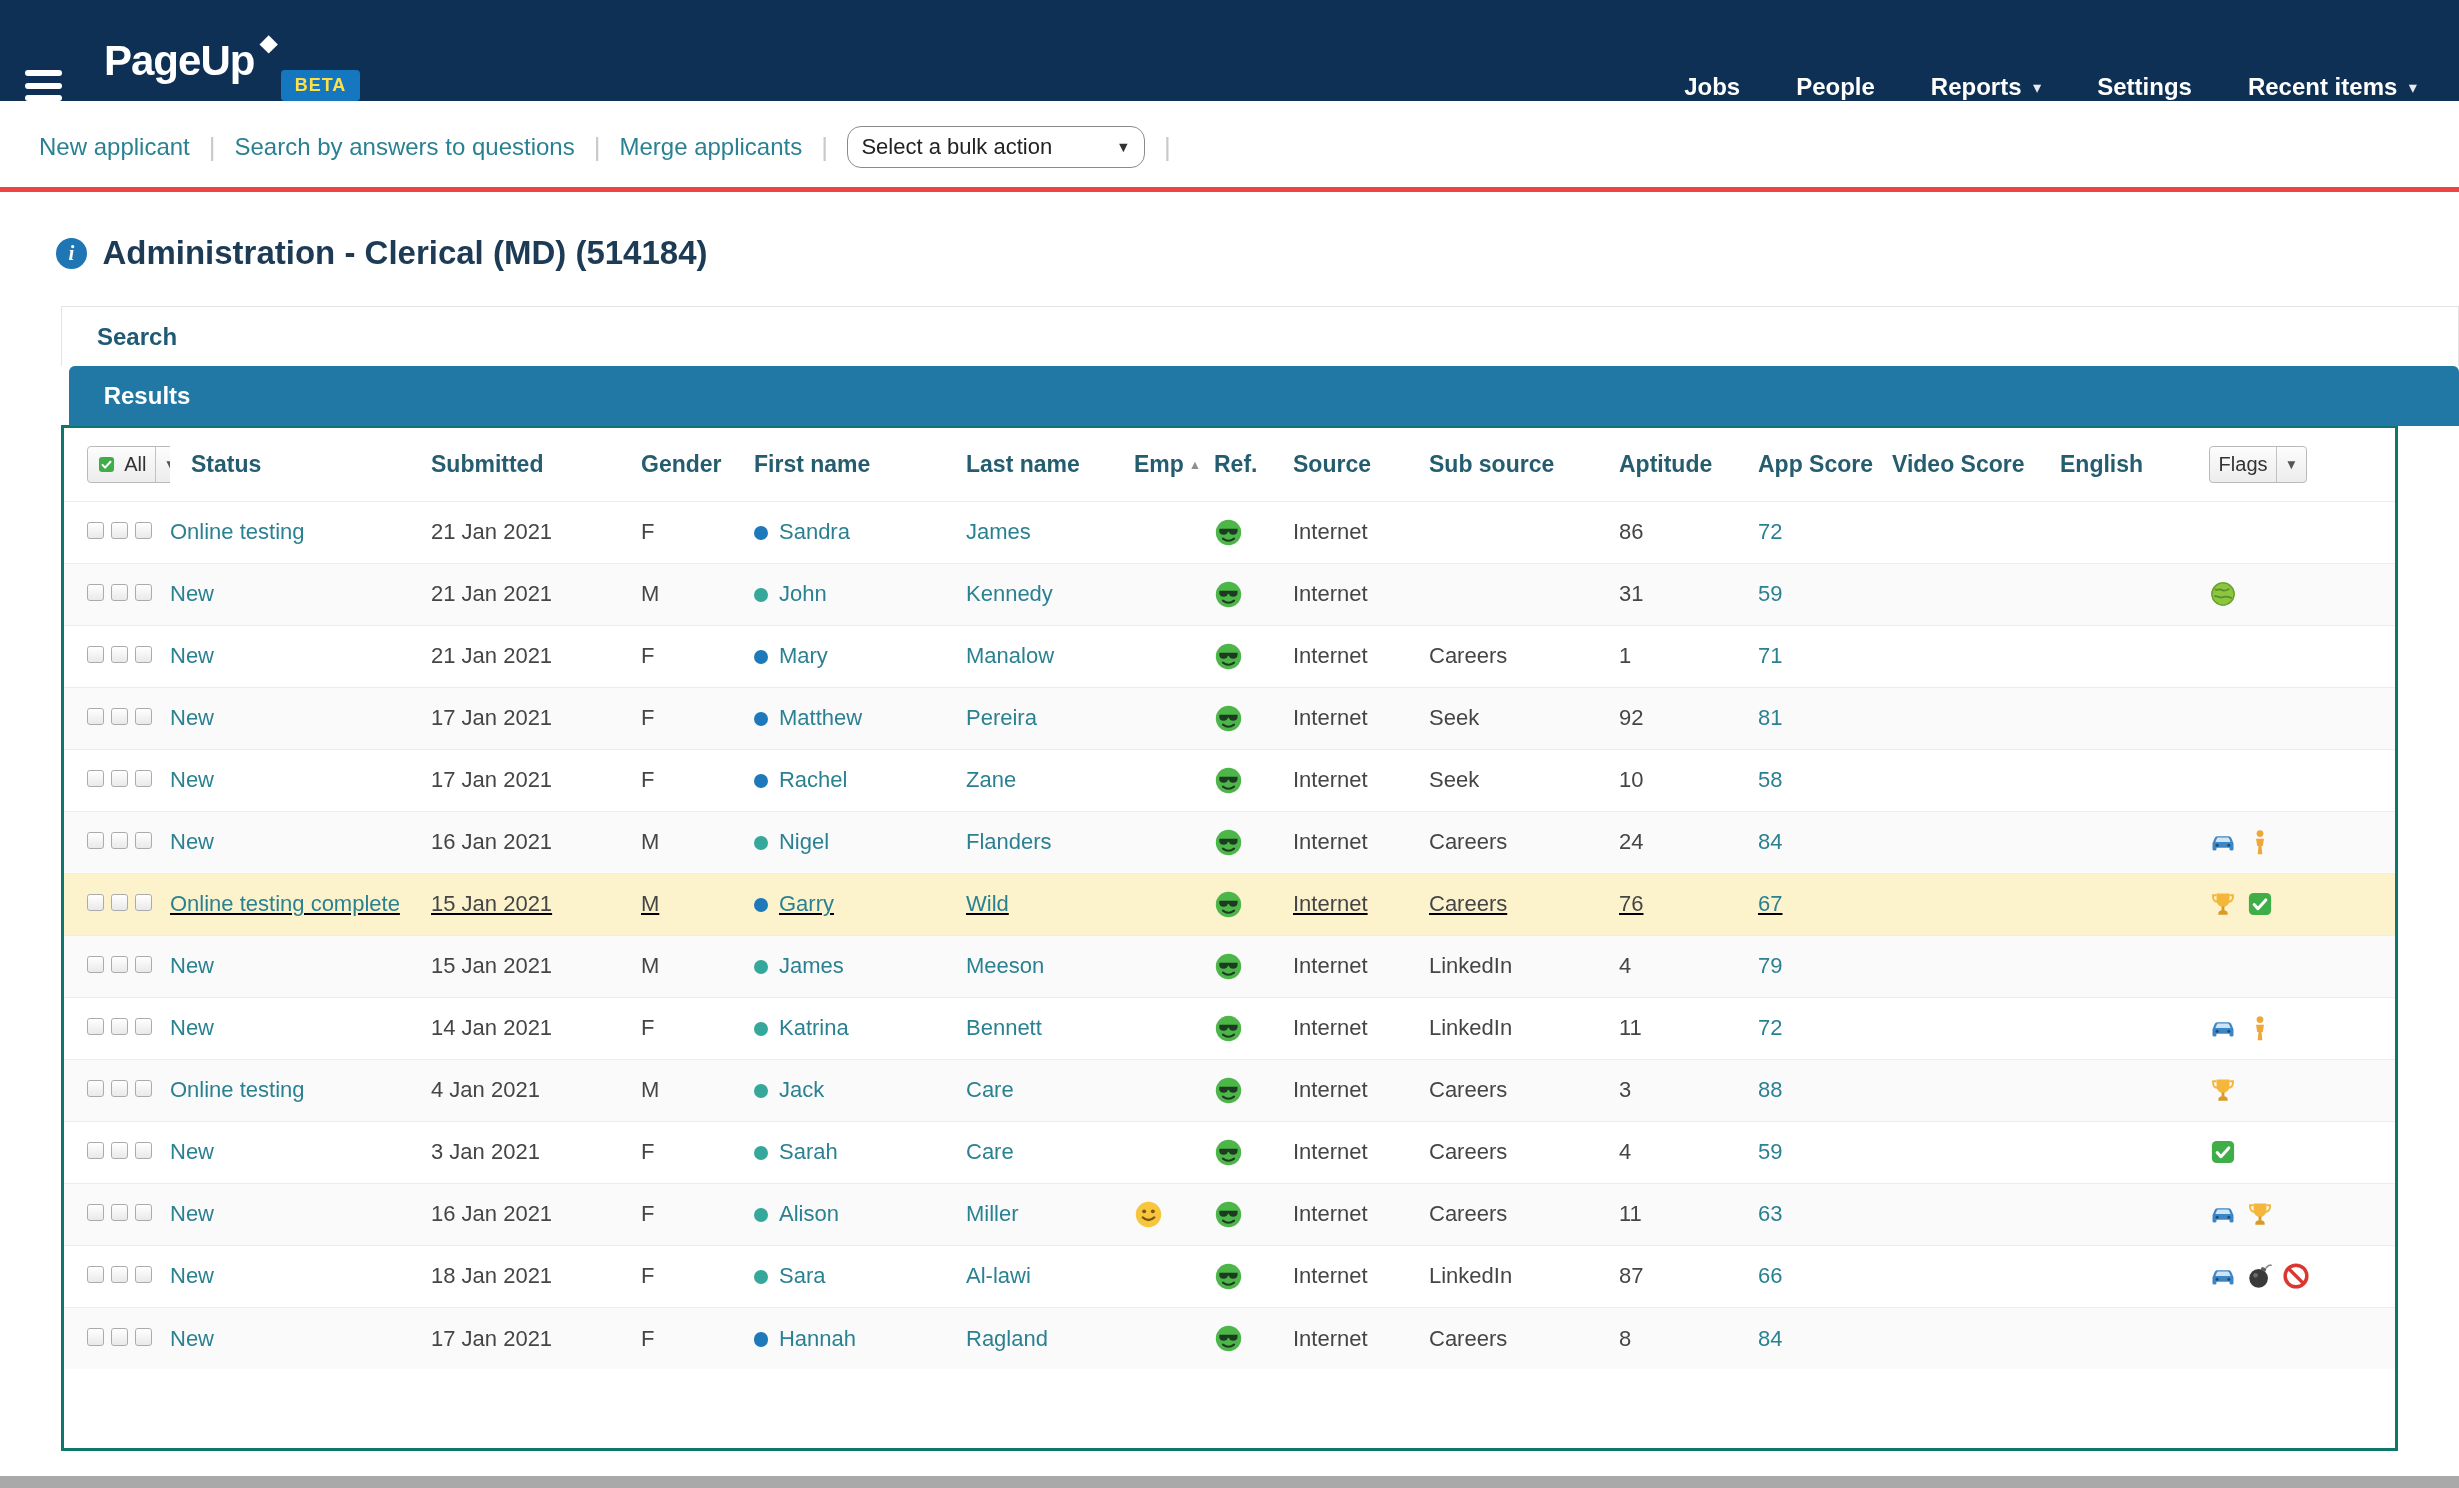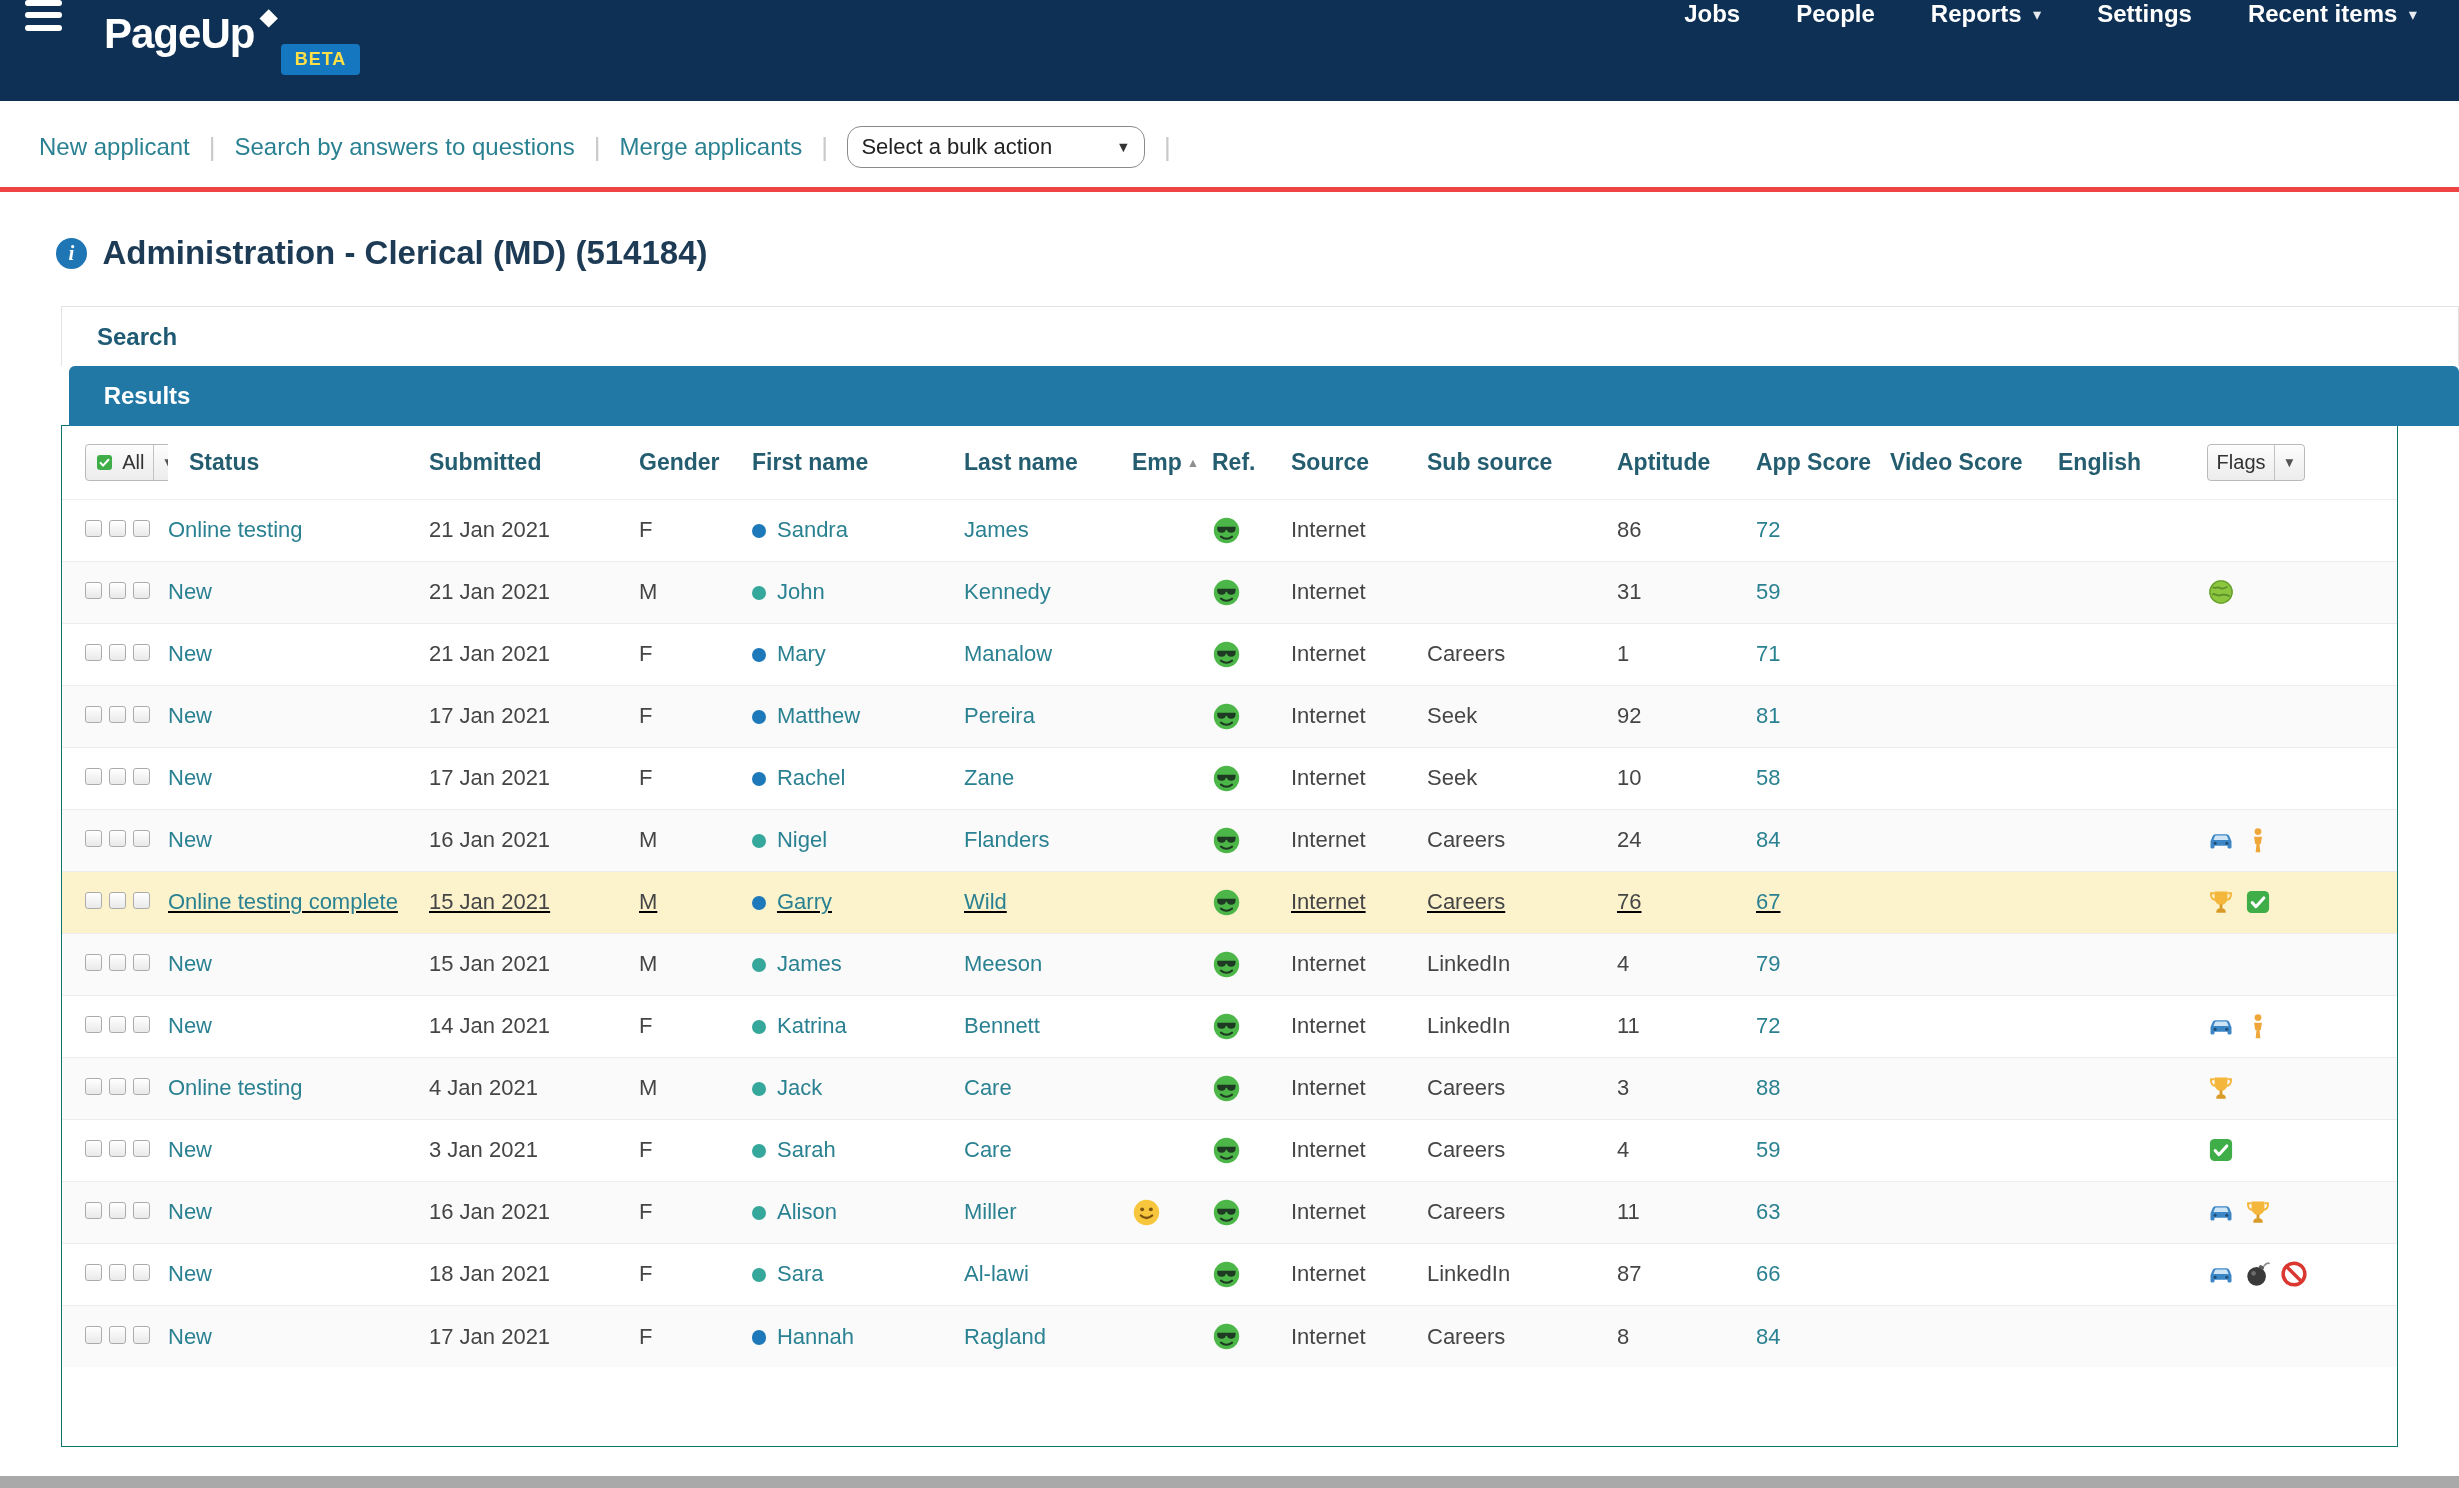--- a/index.html
+++ b/index.html
@@ -9,21 +9,21 @@
     background: #ffffff;
     position: relative;
     overflow: hidden;
   }
 
   
   .navbar {
     height: 101px;
     background: var(--navbar-bg, #0d3054);
     display: flex;
-    align-items: flex-start;
+    align-items: flex-end;
     padding: 0 42px 0 25px;
   }
   .burger { display: flex; flex-direction: column; gap: 6.7px; cursor: pointer; width: 37px; }
   .burger span { display: block; height: 5.8px; background: #fff; border-radius: 2.9px; }
   .logo-wrap { display: inline-flex; align-items: flex-start; margin-left: 42px; position: relative; }
   .logo-text { color: #fff; font-size: 42px; font-weight: bold; letter-spacing: -1px; line-height: 1; padding-top: 13.4px; }
   .logo-diamond { width: 13.4px; height: 13.4px; background: #fff; transform: rotate(45deg); display: inline-block; margin: 11.5px 0 0 7.7px; }
   .beta-badge {
     background: var(--beta-badge-bg, #1577c0);
     color: #fde047; font-size: 18px; font-weight: bold; letter-spacing: 1px;
@@ -68,21 +68,21 @@
     height: 60px; padding: 0 35px;
     display: inline-flex; align-items: center;
     font-size: 24px; font-weight: bold; cursor: pointer;
   }
   .tab.inactive { background: #fff; color: #1f5a74; border: 1px solid #e3e3e3; border-bottom: none; }
   .tab.active { background: var(--active-tab-bg, #2178a5); color: #fff; border-radius: 5.8px 5.8px 0 0; margin-left: 7.7px; }
 
   
   .panel {
     margin: -1px 61px 0 61px;
-    border: 1px solid #0f766e;
+    border: 3px solid #0f766e;
     background: #fff;
     padding-bottom: 79px;
     position: relative; z-index: 1;
   }
   table { width: 100%; border-collapse: collapse; table-layout: fixed; }
   th, td { padding: 0 7.7px 0 0; text-align: left; white-space: nowrap; overflow: hidden; }
   th:first-child, td:first-child { padding-left: 23px; }
   thead th { height: 73px; vertical-align: middle; font-size: 23px; font-weight: bold; color: var(--header-text, #245d70); }
   thead th.th-status { padding-left: 21px; }
   tbody td { height: 62px; vertical-align: middle; font-size: 22px; border-top: 1px solid #ededed; }

